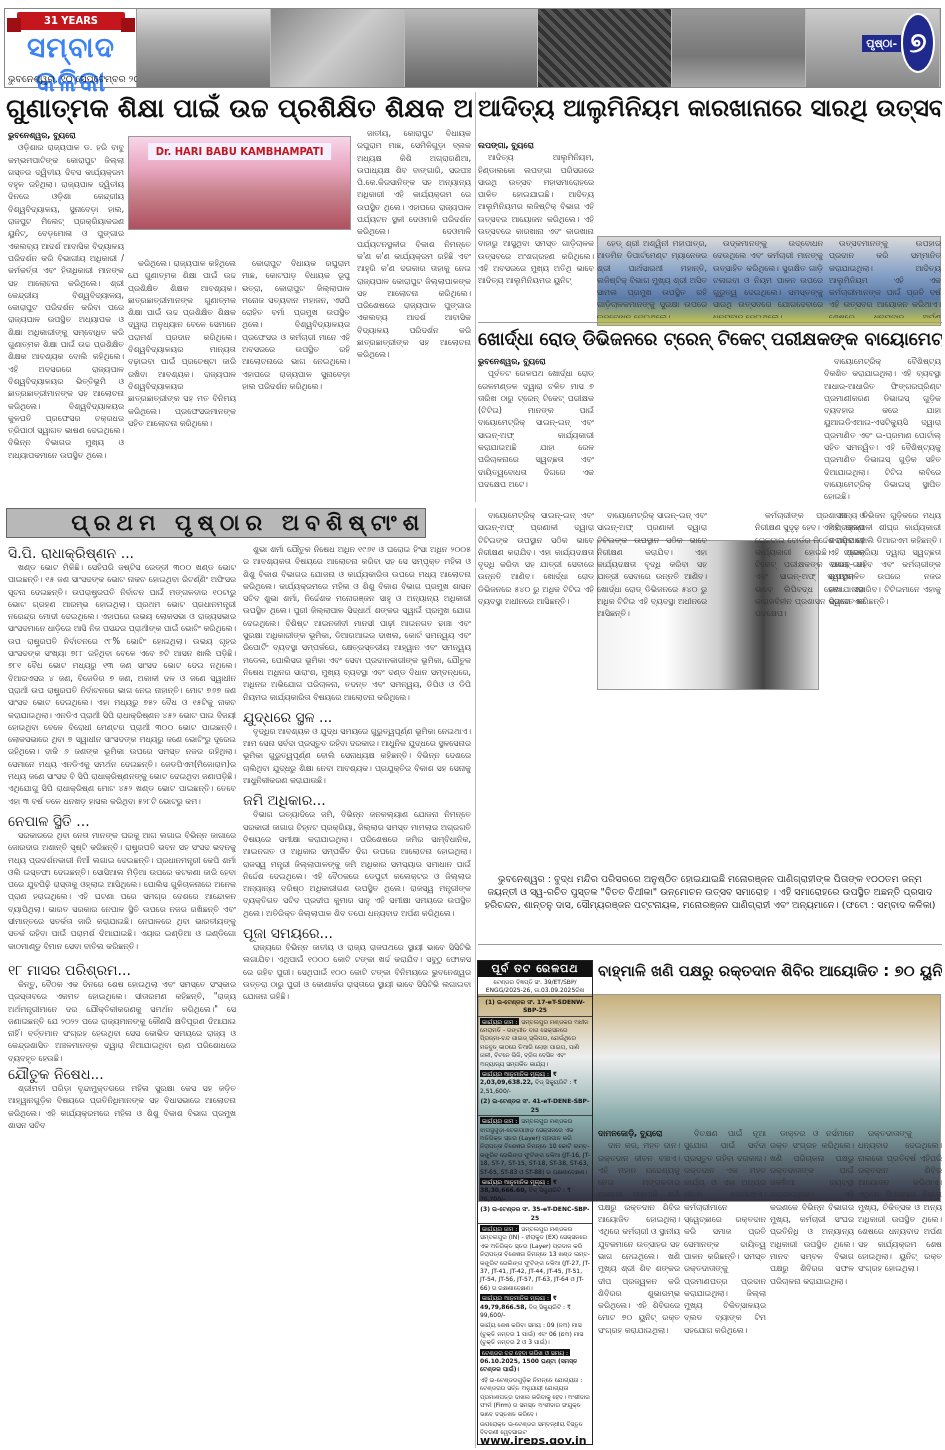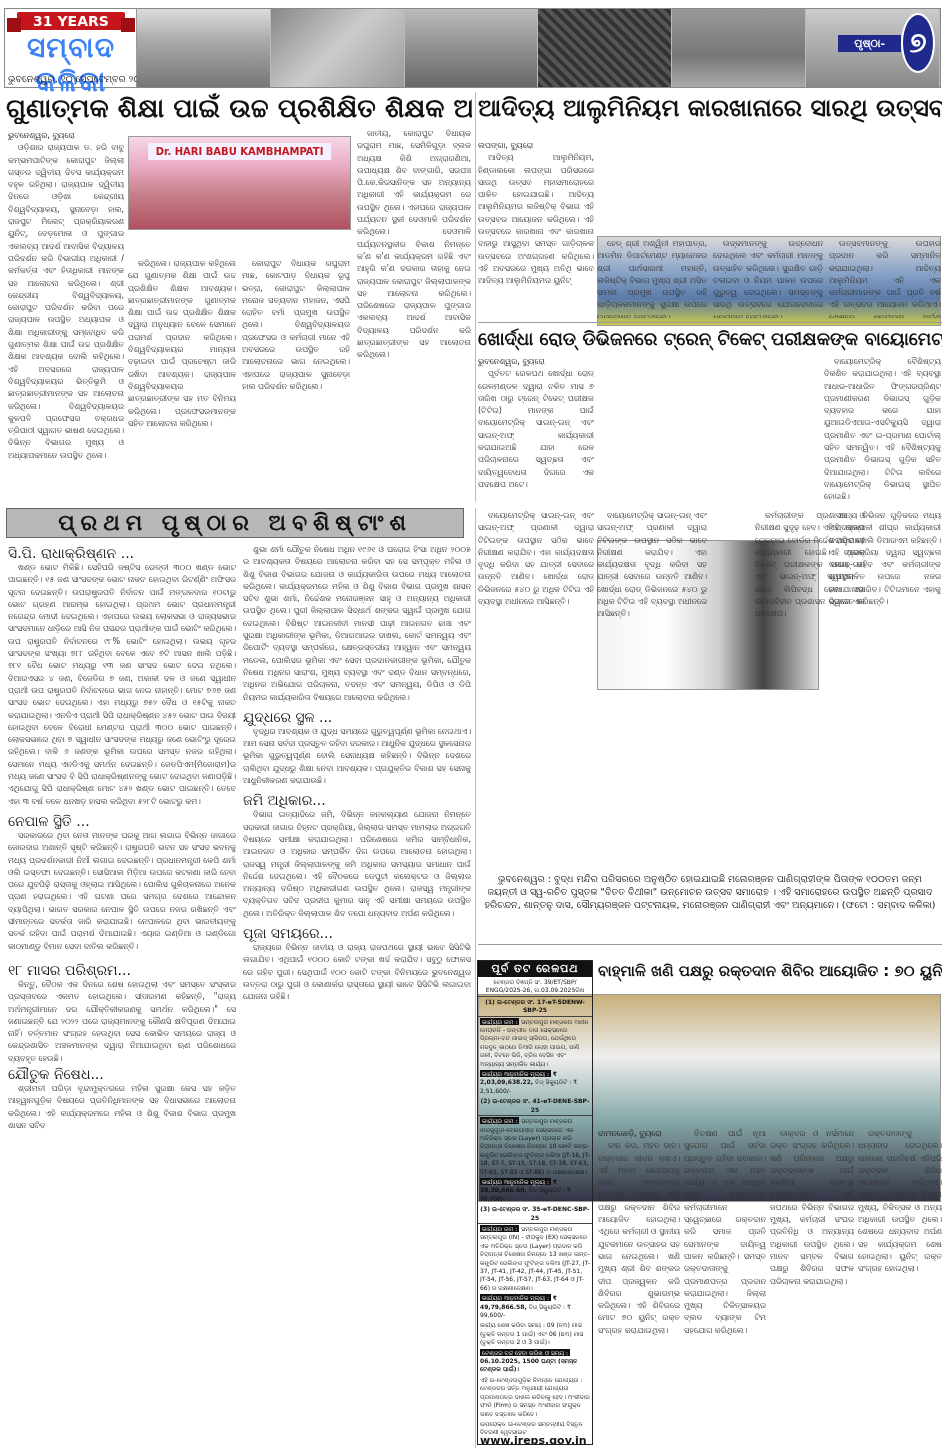--- a/index.html
+++ b/index.html
@@ -1,48 +1,48 @@
 <!DOCTYPE html>
 <html><head>
 <meta charset="utf-8">
 <style>
 *{box-sizing:border-box;margin:0;padding:0}
 body{width:945px;height:1450px;background:#fff;font-family:"DejaVu Sans",sans-serif;color:#222;overflow:hidden;position:relative}
 .abs{position:absolute}
 .masthead{left:4px;top:8px;width:937px;height:80px;border:1px solid #888;display:flex;background:#eee}
 .logo-box{width:132px;height:78px;background:#fff;position:relative;border-right:1px solid #999}
-.ribbon{position:absolute;left:12px;top:3px;width:108px;height:18px;background:#c4161c;color:#fff;font-weight:bold;font-size:14px;text-align:center;line-height:18px;border-radius:2px}
+.ribbon{position:absolute;left:12px;top:3px;width:108px;height:18px;background:#c4161c;color:#fff;font-weight:bold;font-size:10px;text-align:center;line-height:18px;border-radius:2px}
 .ribbon:before,.ribbon:after{content:"";position:absolute;top:6px;width:14px;height:14px;background:#9e0f14}
 .ribbon:before{left:-10px}.ribbon:after{right:-10px}
 .logo-text{position:absolute;left:10px;top:22px;width:112px;text-align:center;font-family:"DejaVu Serif",serif;font-weight:bold;font-size:28px;color:#3b82f6;letter-spacing:1px}
 .dateline{position:absolute;left:3px;bottom:2px;font-size:9.5px;color:#111;white-space:nowrap}
 .strip{flex:1;display:flex;height:78px}
 .strip .ph{flex:1;border-right:1px solid #bbb;position:relative;overflow:hidden}
 .ph1{background:linear-gradient(180deg,#ddd 0%,#aaa 40%,#777 100%)}
 .ph2{background:linear-gradient(135deg,#888,#ccc 50%,#999)}
 .ph3{background:linear-gradient(180deg,#bbb,#666)}
 .ph4{background:repeating-linear-gradient(45deg,#333 0 4px,#555 4px 8px)}
 .ph5{background:linear-gradient(180deg,#999,#777 60%,#aaa)}
 .ph6{background:linear-gradient(180deg,#ccc,#888)}
 .page-badge{position:absolute;right:4px;top:4px;display:flex;align-items:center}
-.page-label{background:#1f2a8c;color:#fff;font-size:11px;padding:2px 16px;font-weight:bold}
+.page-label{background:#1f2a8c;color:#fff;font-size:11px;padding:2px 4px;font-weight:bold}
 .page-num{width:34px;height:60px;border-radius:50%;background:#1f2a8c;color:#fff;font-size:28px;font-weight:bold;display:flex;align-items:center;justify-content:center;border:2px solid #fff}
 .headline{font-family:"DejaVu Sans",sans-serif;font-weight:bold;color:#111;white-space:nowrap;overflow:hidden}
 .h-big{font-size:26px;line-height:32px}
 .h-med{font-size:20px;line-height:26px}
 .text{font-size:8px;line-height:12.3px;color:#333;text-align:justify;overflow:hidden}
 .text p{text-indent:10px}
-.byline{font-weight:normal;color:#111}
+.byline{font-weight:bold;color:#111}
 .photo{border:1px solid #999;overflow:hidden;position:relative}
 .photo .banner{position:absolute;left:50%;transform:translateX(-50%);top:6px;background:#f4f0ff;color:#c4161c;font-weight:bold;font-size:10px;padding:3px 8px;text-align:center;white-space:nowrap}
 .ph-gov{background:linear-gradient(180deg,#f7d6e8 0%,#e8a6c0 35%,#c8838e 60%,#b05060 100%)}
 .ph-alu{background:linear-gradient(180deg,#d9d9d9 0%,#8aa4c8 40%,#5a7aa8 70%,#c9c94a 100%)}
 .ph-rail{background:linear-gradient(90deg,#f3f3f3 0%,#fff 30%,#cfcfcf 55%,#444 75%,#ddd 100%)}
 .ph-event{background:linear-gradient(180deg,#c7b07a 0%,#eee 30%,#8aa 60%,#334 100%)}
-.section-banner{left:6px;top:508px;width:458px;height:30px;background:#b8b8b8;border:1px solid #666;text-align:center;font-size:22px;font-weight:bold;line-height:28px;letter-spacing:6px;color:#111}
+.section-banner{left:6px;top:508px;width:420px;height:30px;background:#b8b8b8;border:1px solid #666;text-align:right;font-size:22px;font-weight:bold;line-height:28px;letter-spacing:6px;color:#111}
 .subhead{font-size:14px;font-weight:normal;color:#111;line-height:18px}
 .rule{background:#999;height:1px}
 .vrule{background:#bbb;width:1px}
 .caption{font-size:9.5px;line-height:13px;text-align:center;color:#111}
 .tender{left:477px;top:960px;width:116px;height:485px;border:1px solid #222;font-size:6px;line-height:8.4px;color:#111;overflow:hidden}
 .tender .t-head{background:#111;color:#fff;font-size:11px;font-weight:bold;text-align:center;line-height:16px;letter-spacing:1px}
 .tender .t-row{padding:1px 2px;border-bottom:1px solid #444;text-align:center}
 .tender .t-tag{background:#111;color:#fff;padding:0 2px}
 .tender .t-body{padding:1px 2px;text-align:left}
 .tender .t-val{font-weight:bold}
@@ -188,17 +188,17 @@
 <div class="abs headline h-med" style="left:598px;top:958px;width:344px;font-size:15px">ବାହ୍ମାଳି ଖଣି ପକ୍ଷରୁ ରକ୍ତଦାନ ଶିବିର ଆୟୋଜିତ : ୭୦ ୟୁନିଟ୍ ରକ୍ତ ସଂଗୃହୀତ</div>
 
 <div class="abs text" style="left:598px;top:1128px;width:82px;height:318px">
   <div class="byline">ଦାମନଜୋଡ଼ି, ବ୍ୟୁରୋ</div>
   <p>ଦାନ କର, ମହତ ଦାନ। ରକ୍ତଦାନ ଜୀବନ ବଞ୍ଚାଏ। ଏହି ମହାନ ଉଦ୍ଦେଶ୍ୟକୁ ନେଇ ମଙ୍ଗଳବାର ନାଲକୋ ବାହ୍ମାଳି ଖଣି ପକ୍ଷରୁ ରକ୍ତଦାନ ଶିବିର ଆୟୋଜିତ ହୋଇଥିଲା। ଏଥିରେ କର୍ମଚାରୀ ଓ ସ୍ଥାନୀୟ ଯୁବକମାନେ ଉତ୍ସାହର ସହ ଭାଗ ନେଇଥିଲେ। ଖଣି ମୁଖ୍ୟ ଶ୍ରୀ ଶିବ ଶଙ୍କର ଦୀପ ପ୍ରଜ୍ୱଳନ କରି ଶିବିରର ଶୁଭାରମ୍ଭ କରିଥିଲେ। ଏହି ଶିବିରରେ ମୋଟ ୭୦ ୟୁନିଟ୍ ରକ୍ତ ସଂଗ୍ରହ କରାଯାଇଥିଲା।</p>
 </div>
 <div class="abs text" style="left:684px;top:1128px;width:82px;height:318px">
     <p>ବିଚକ୍ଷଣ ପାଇଁ ନୂଆ ସୁଯୋଗ ପାଇଁ ସର୍ବଦା ପ୍ରସ୍ତୁତ ରହିବା ଦରକାର। ରକ୍ତଦାନ ଏକ ମହତ କାର୍ଯ୍ୟ ଓ ଏହା ଅନ୍ୟର ଜୀବନ ବଞ୍ଚାଇଥାଏ। କର୍ମଚାରୀମାନେ ସ୍ୱେଚ୍ଛାରେ ରକ୍ତଦାନ କରି ସମାଜ ପ୍ରତି ସେମାନଙ୍କ ଦାୟିତ୍ୱ ପାଳନ କରିଛନ୍ତି। ସମସ୍ତ ରକ୍ତଦାତାଙ୍କୁ ପ୍ରମାଣପତ୍ର ପ୍ରଦାନ କରାଯାଇଥିଲା। ଜିଲ୍ଲା ମୁଖ୍ୟ ଚିକିତ୍ସାଳୟର ବ୍ଲଡ ବ୍ୟାଙ୍କ ଟିମ ସହଯୋଗ କରିଥିଲେ।</p>
   </div>
 <div class="abs text" style="left:770px;top:1128px;width:84px;height:318px">
-    <p>ଡାକ୍ତର ଓ ନର୍ସମାନେ ରକ୍ତ ସଂଗ୍ରହ କରିଥିଲେ। ଖଣି ପରିଚାଳନା ପକ୍ଷରୁ ରକ୍ତଦାତାଙ୍କ ପାଇଁ ଜଳଖିଆ ବ୍ୟବସ୍ଥା କରାଯାଇଥିଲା। ଏହି ଜପଥରେ ବିଭିନ୍ନ ବିଭାଗର ମୁଖ୍ୟ, କର୍ମଚାରୀ ସଂଘର ପ୍ରତିନିଧି ଓ ଅନ୍ୟାନ୍ୟ ଅଧିକାରୀ ଉପସ୍ଥିତ ଥିଲେ। ମାନବ ସମ୍ବଳ ବିଭାଗ ପକ୍ଷରୁ ଶିବିରର ସଫଳ ପରିଚାଳନା କରାଯାଇଥିଲା।</p>
+    <p>ଡାକ୍ତର ଓ ନର୍ସମାନେ ରକ୍ତ ସଂଗ୍ରହ କରିଥିଲେ। ଖଣି ପରିଚାଳନା ପକ୍ଷରୁ ରକ୍ତଦାତାଙ୍କ ପାଇଁ ଜଳଖିଆ ବ୍ୟବସ୍ଥା କରାଯାଇଥିଲା। ଏହି କରଣକେ ବିଭିନ୍ନ ବିଭାଗର ମୁଖ୍ୟ, କର୍ମଚାରୀ ସଂଘର ପ୍ରତିନିଧି ଓ ଅନ୍ୟାନ୍ୟ ଅଧିକାରୀ ଉପସ୍ଥିତ ଥିଲେ। ମାନବ ସମ୍ବଳ ବିଭାଗ ପକ୍ଷରୁ ଶିବିରର ସଫଳ ପରିଚାଳନା କରାଯାଇଥିଲା।</p>
   </div>
 <div class="abs text" style="left:858px;top:1128px;width:84px;height:318px">
     <p>ରକ୍ତଦାତାଙ୍କୁ ଧନ୍ୟବାଦ ଦେଇଥିଲେ। ନାଲକୋ ପ୍ରତିବର୍ଷ ଏହିପରି ରକ୍ତଦାନ ଶିବିର ଆୟୋଜନ କରିଥାଏ। ଏଥିରେ ସିଏସଆର ବିଭାଗ ମୁଖ୍ୟ, ଚିକିତ୍ସକ ଓ ଅନ୍ୟ ଅଧିକାରୀ ଉପସ୍ଥିତ ଥିଲେ। ଶେଷରେ ଧନ୍ୟବାଦ ଅର୍ପଣ ସହ କାର୍ଯ୍ୟକ୍ରମ ଶେଷ ହୋଇଥିଲା। ୟୁନିଟ୍ ରକ୍ତ ସଂଗ୍ରହ ହୋଇଥିଲା।</p>
   </div>
 
 </body></html>

